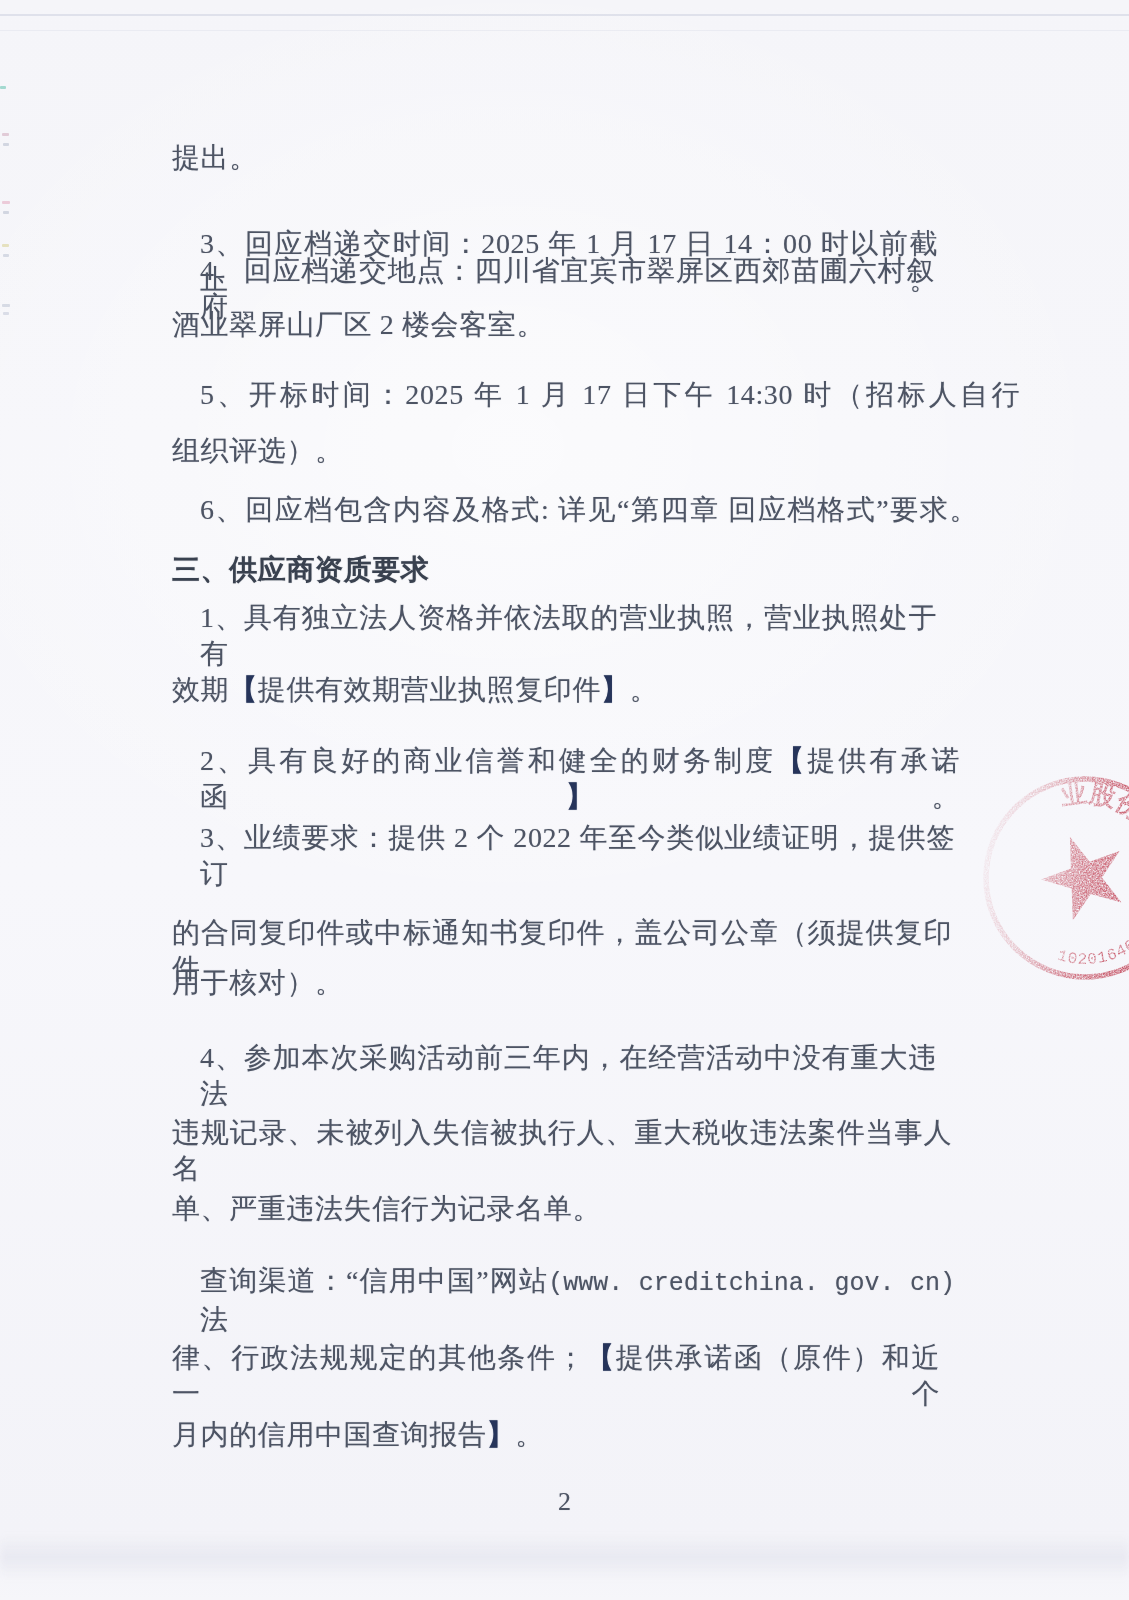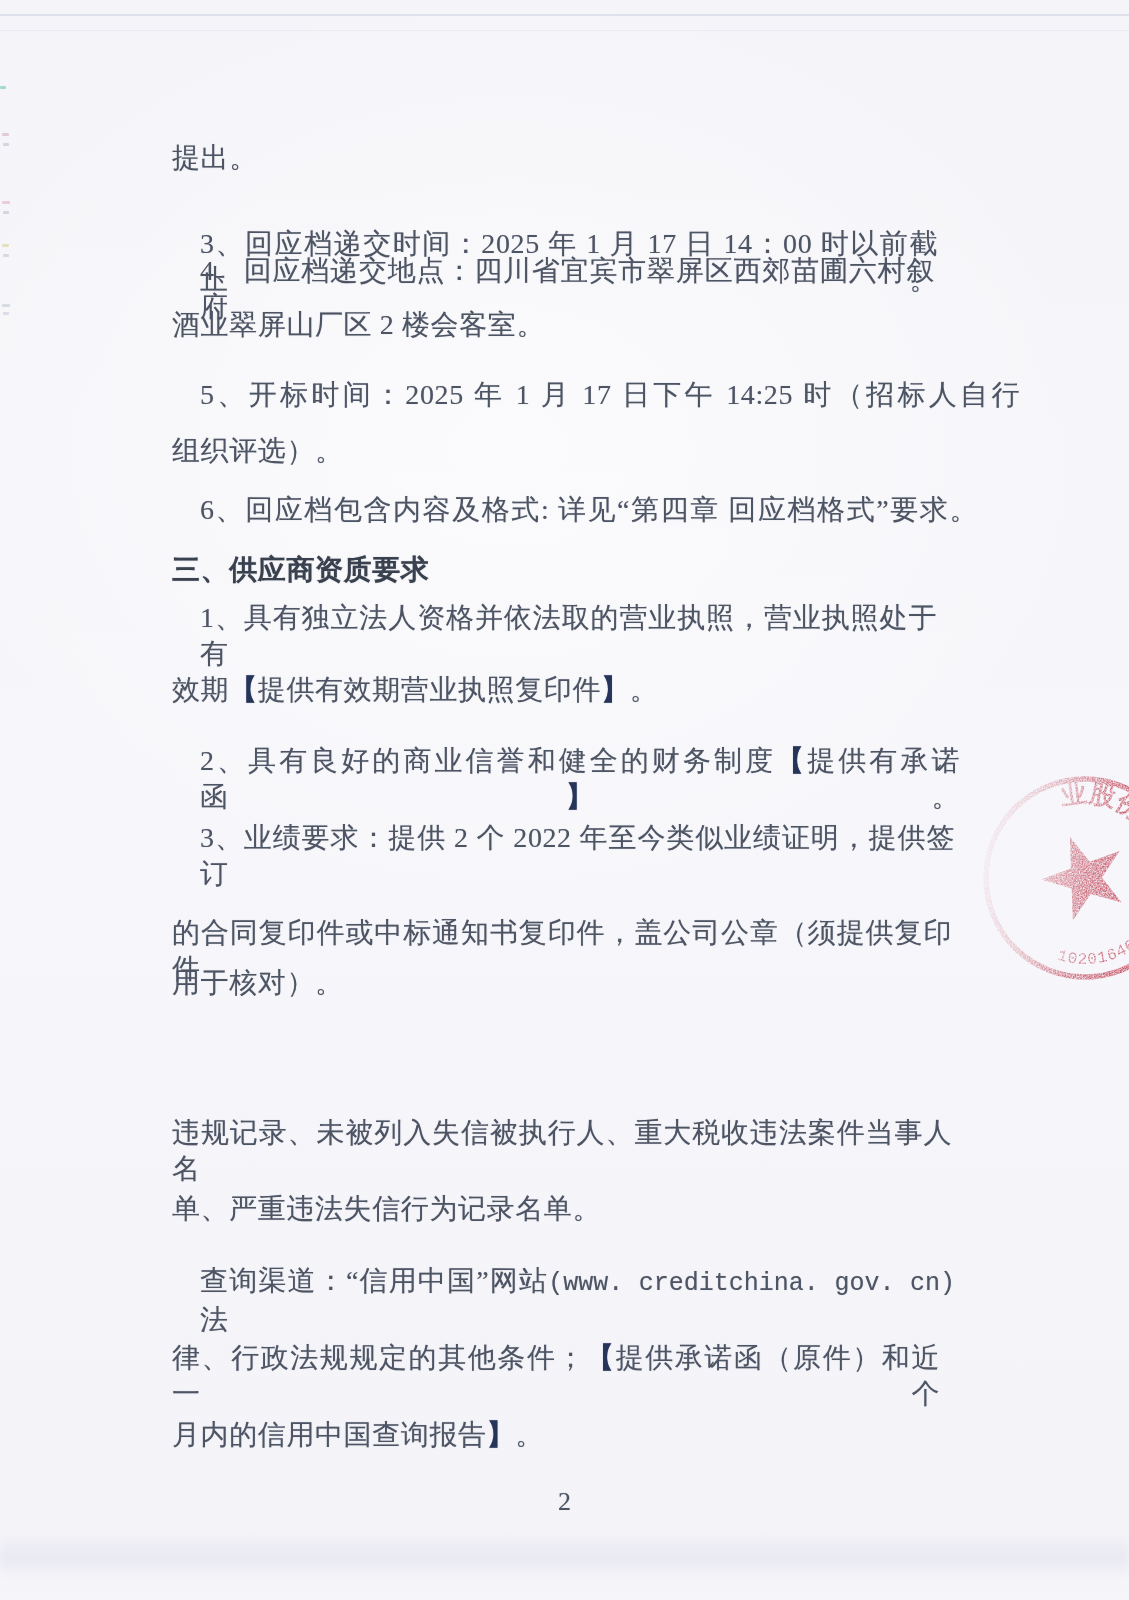--- a/index.html
+++ b/index.html
@@ -75,30 +75,31 @@
   <div class="art speck" style="left:3px;top:211px;width:6px;background:rgba(201,206,219,.8)"></div>
   <div class="art speck" style="left:2px;top:244px;width:7px;background:rgba(222,216,166,.7)"></div>
   <div class="art speck" style="left:3px;top:254px;width:6px;background:rgba(205,210,222,.8)"></div>
   <div class="art speck" style="left:2px;top:304px;width:8px;background:rgba(201,206,219,.7)"></div>
   <div class="art speck" style="left:3px;top:312px;width:6px;background:rgba(210,214,226,.8)"></div>
 
   <div class="ln" style="left:172px;top:140px;">提出。</div>
   <div class="ln jst" style="left:200px;top:198px;width:738px;margin-top:28px;">3、回应档递交时间：2025 年 1 月 17 日 14：00 时以前截止。</div>
   <div class="ln jst" style="left:200px;top:253px;width:735px;">4、回应档递交地点：四川省宜宾市翠屏区西郊苗圃六村叙府</div>
   <div class="ln" style="left:172px;top:307px;">酒业翠屏山厂区 2 楼会客室。</div>
-  <div class="ln jst" style="left:200px;top:377px;width:820px;">5、开标时间：2025 年 1 月 17 日下午 14:25 时（招标人自行</div>
+  <div class="ln jst" style="left:200px;top:377px;width:820px;">5、开标时间：2025 年 1 月 17 日下午 14:30 时（招标人自行</div>
   <div class="ln" style="left:172px;top:433px;">组织评选）。</div>
   <div class="ln jst" style="left:200px;top:492px;width:778px;">6、回应档包含内容及格式: 详见“第四章  回应档格式”要求。</div>
   <div class="ln head" style="left:172px;top:552px;">三、供应商资质要求</div>
   <div class="ln jst" style="left:200px;top:600px;width:737px;">1、具有独立法人资格并依法取的营业执照，营业执照处于有</div>
   <div class="ln" style="left:172px;top:672px;">效期<span class="brk">【</span>提供有效期营业执照复印件<span class="brk">】</span>。</div>
   <div class="ln jst" style="left:200px;top:743px;width:760px;">2、具有良好的商业信誉和健全的财务制度<span class="brk">【</span>提供有承诺函<span class="brk">】</span>。</div>
   <div class="ln jst" style="left:200px;top:820px;width:755px;">3、业绩要求：提供 2 个 2022 年至今类似业绩证明，提供签订</div>
   <div class="ln jst" style="left:172px;top:890px;width:780px;margin-top:25px;">的合同复印件或中标通知书复印件，盖公司公章（须提供复印件</div>
   <div class="ln" style="left:172px;top:965px;">用于核对）。</div>
+  <div class="ln jst" style="left:200px;top:1040px;width:737px;">4、参加本次采购活动前三年内，在经营活动中没有重大违法</div>
   <div class="ln jst" style="left:172px;top:1115px;width:780px;">违规记录、未被列入失信被执行人、重大税收违法案件当事人名</div>
   <div class="ln" style="left:172px;top:1191px;">单、严重违法失信行为记录名单。</div>
   <div class="ln jst" style="left:172px;top:1340px;width:768px;">律、行政法规规定的其他条件；<span class="brk">【</span>提供承诺函（原件）和近一个</div>
   <div class="ln jst" style="left:200px;top:1263px;width:755px;">查询渠道：“信用中国”网站<span class="lat">(www. creditchina. gov. cn)</span> 法</div>
   <div class="ln" style="left:172px;top:1417px;">月内的信用中国查询报告<span class="brk">】</span>。</div>
 
   <div class="pagenum">2</div>
 
   <div class="stamp">
     <svg width="260" height="260" viewBox="0 0 260 260">

